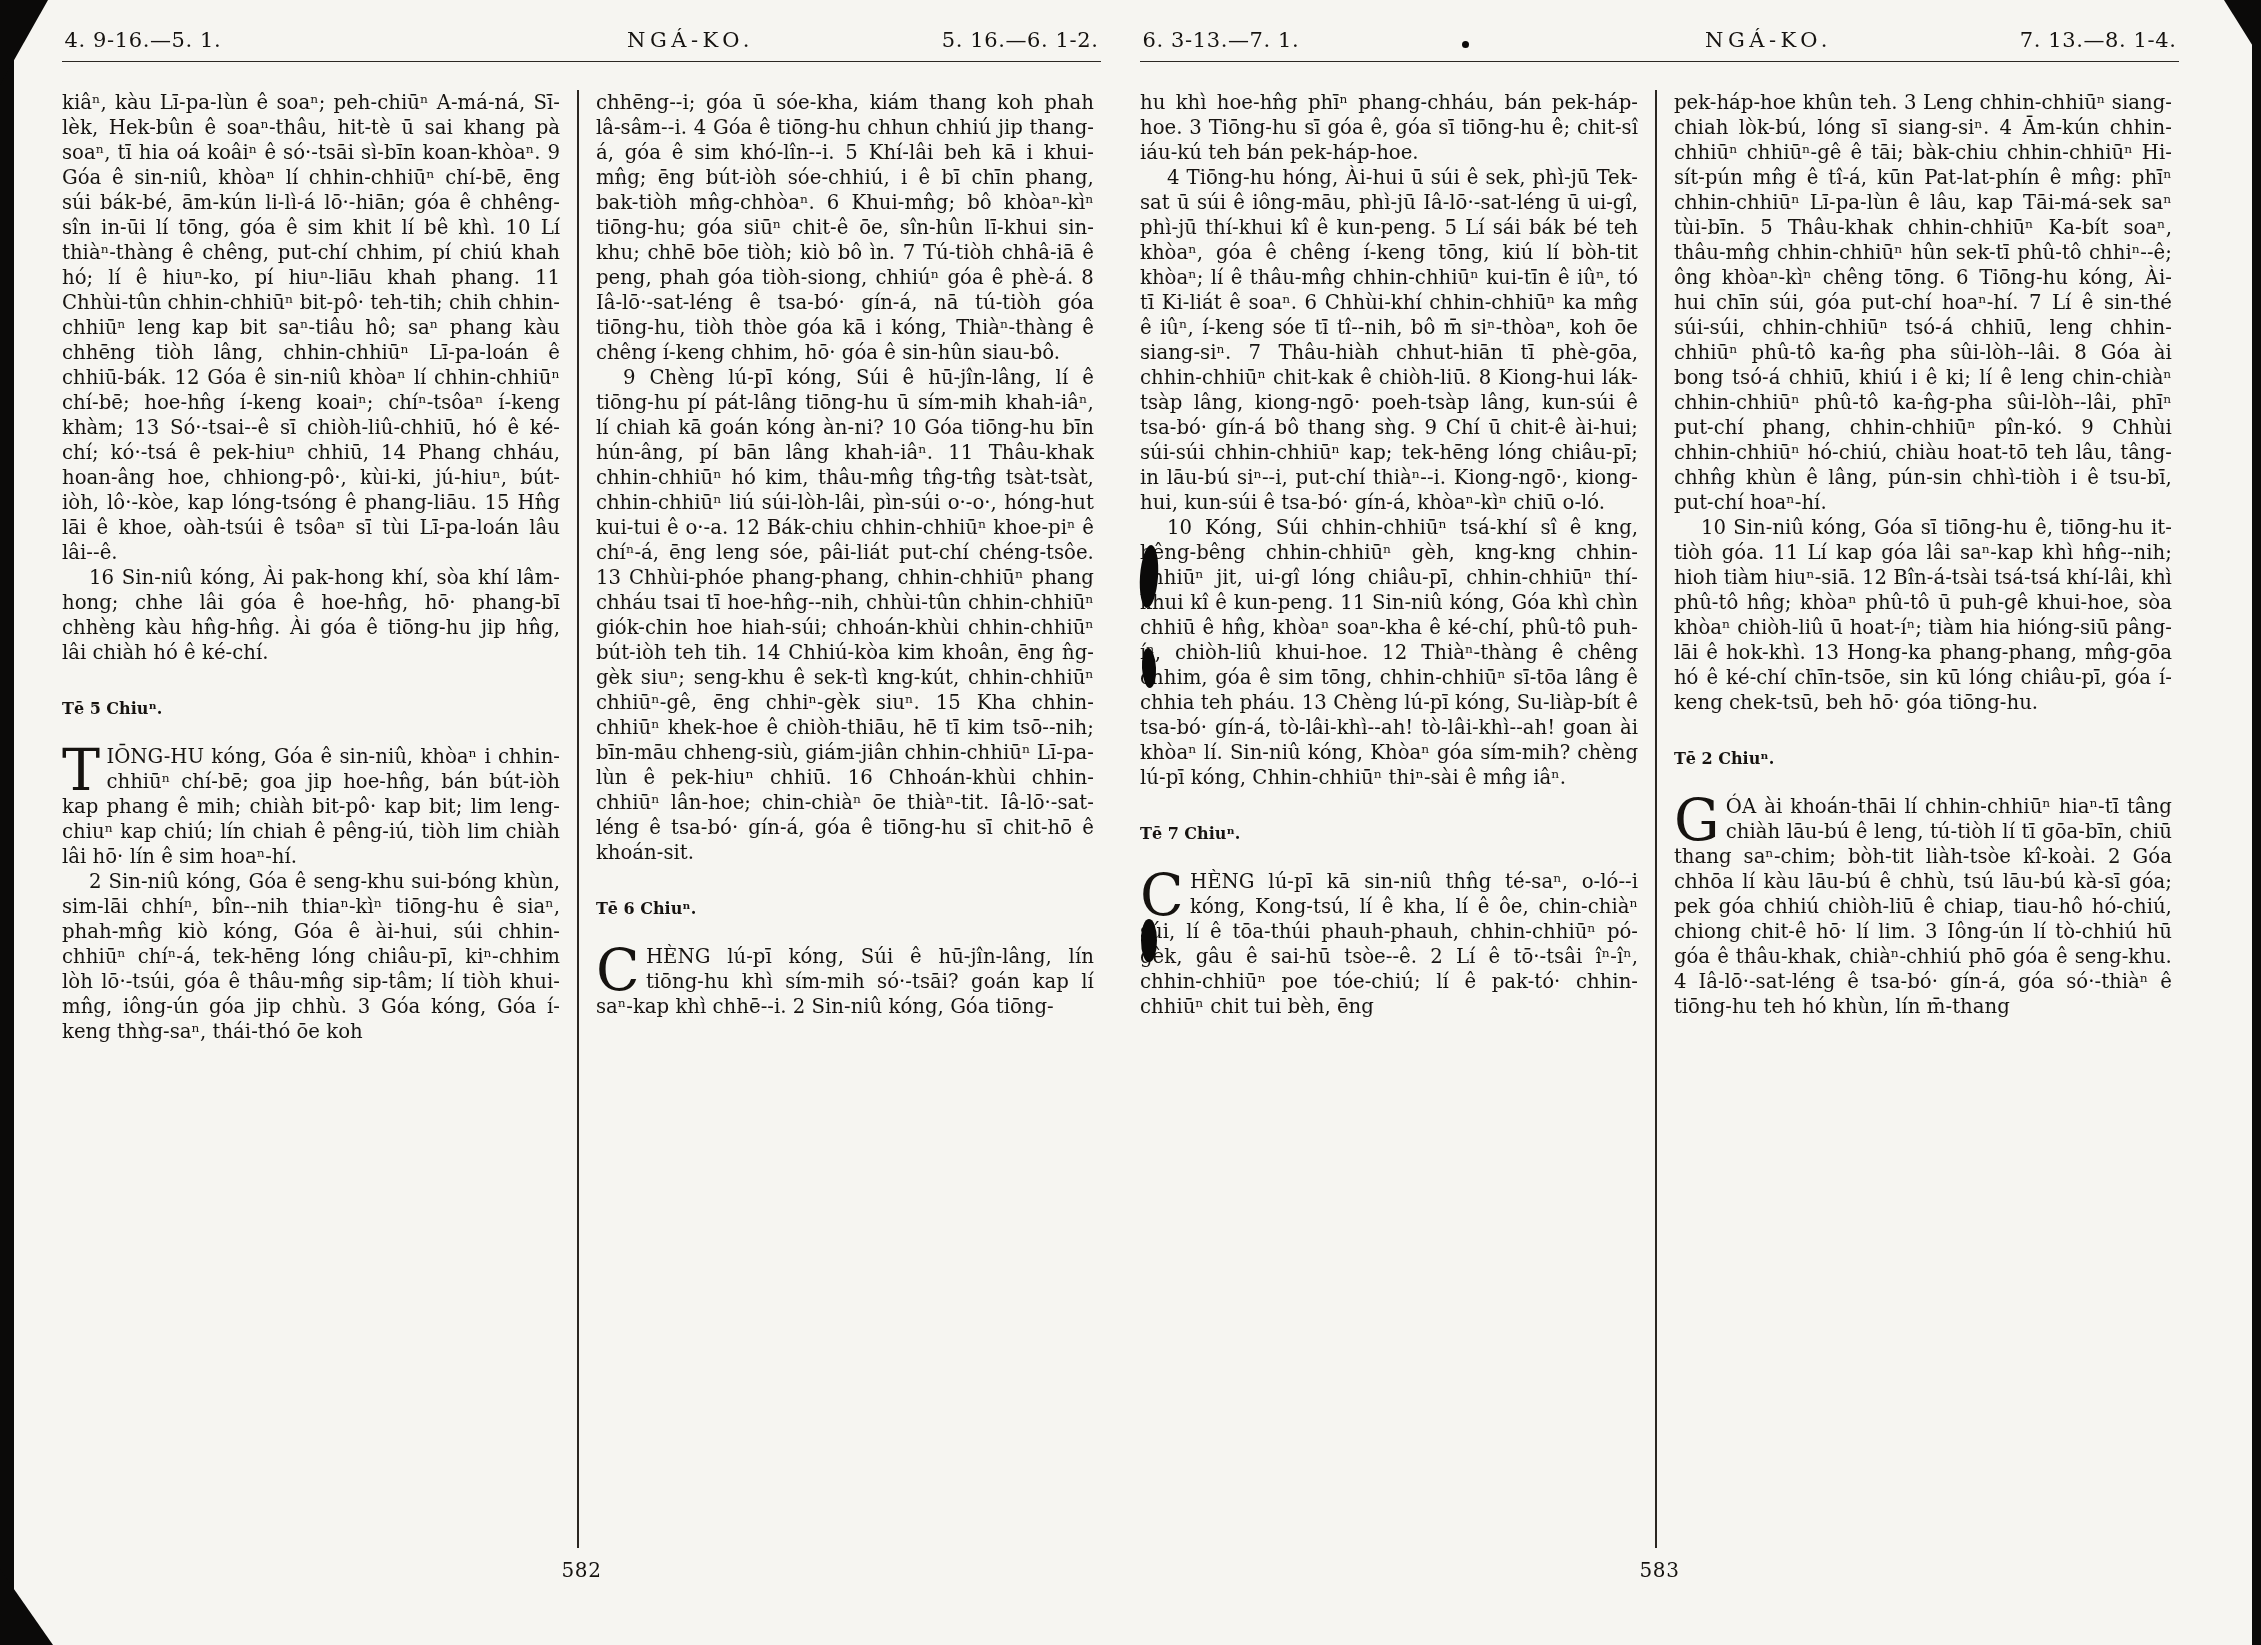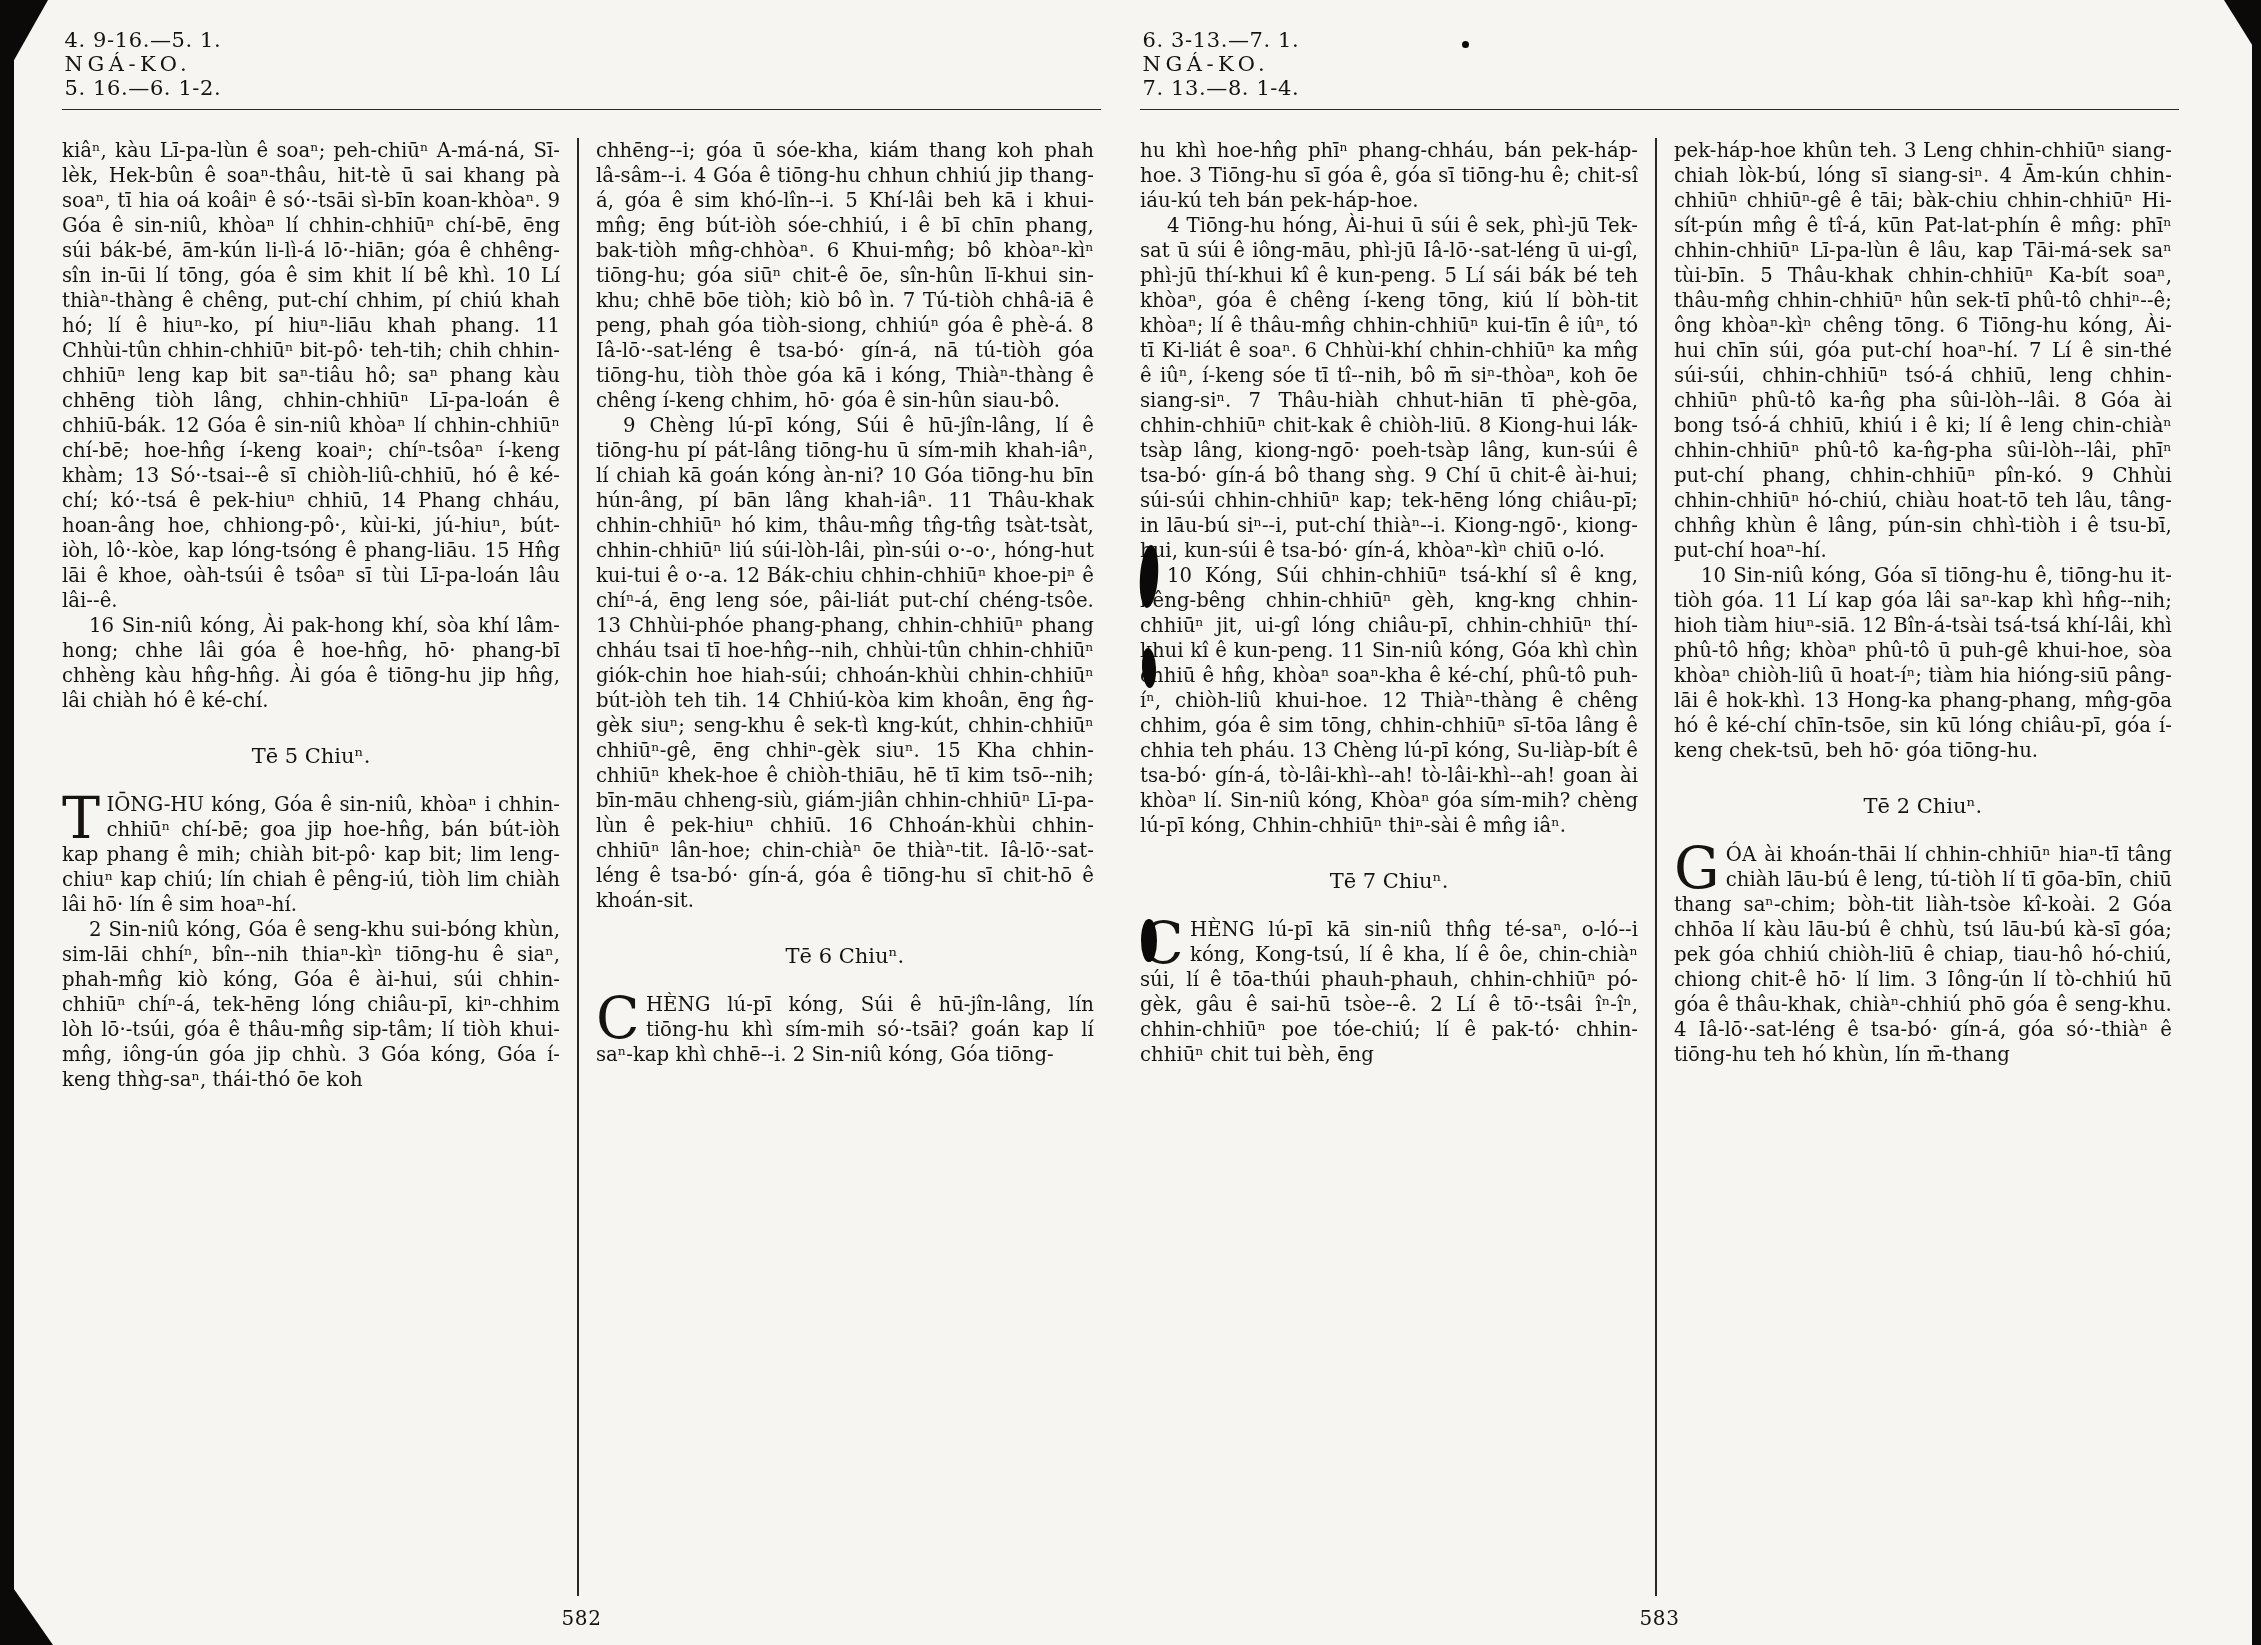--- a/index.html
+++ b/index.html
@@ -13,40 +13,39 @@
   }
   .page { position:absolute; top:28px; }
   .page-left  { left:62px;  width:1039px; }
   .page-right { left:1140px; width:1039px; }
 
   .page-header {
     display:flex; align-items:baseline;
     font-size:21px; letter-spacing:0.6px;
     padding:0 2.6px 9px 2.6px;
     border-bottom:1.9px solid #2b2722;
-    flex-direction:column;
   }
   .page-header .h-left   { flex:1; text-align:left; }
   .page-header .h-center { flex:1; text-align:right; letter-spacing:4.5px; }
   .page-header .h-right  { flex:1; text-align:right; }
 
   .cols { display:flex; margin-top:28px; height:1458px; overflow:hidden; }
   .col {
     width:498px;
     font-size:19.7px;
     line-height:25px;
     text-align:justify;
   }
   .col-rule { width:1.9px; background:#2b2722; margin:0 17px; }
 
   .para { text-indent:27px; }
   .para.noindent { text-indent:0; }
   .chapter-heading {
-    text-align:center; font-weight:normal;
-    font-size:21px; margin:31px 0 23px 0;
+    font-weight:bold;
+    font-size:16px; margin:31px 0 23px 0;
     text-indent:0;
   }
   .dropcap-para { text-indent:0; }
   .dropcap {
     float:left;
     font-size:57px; line-height:46px;
     padding:3.2px 6.4px 0 0;
   }
   .page-number { text-align:center; font-size:20px; margin-top:10.3px; letter-spacing:0.6px; }
 

